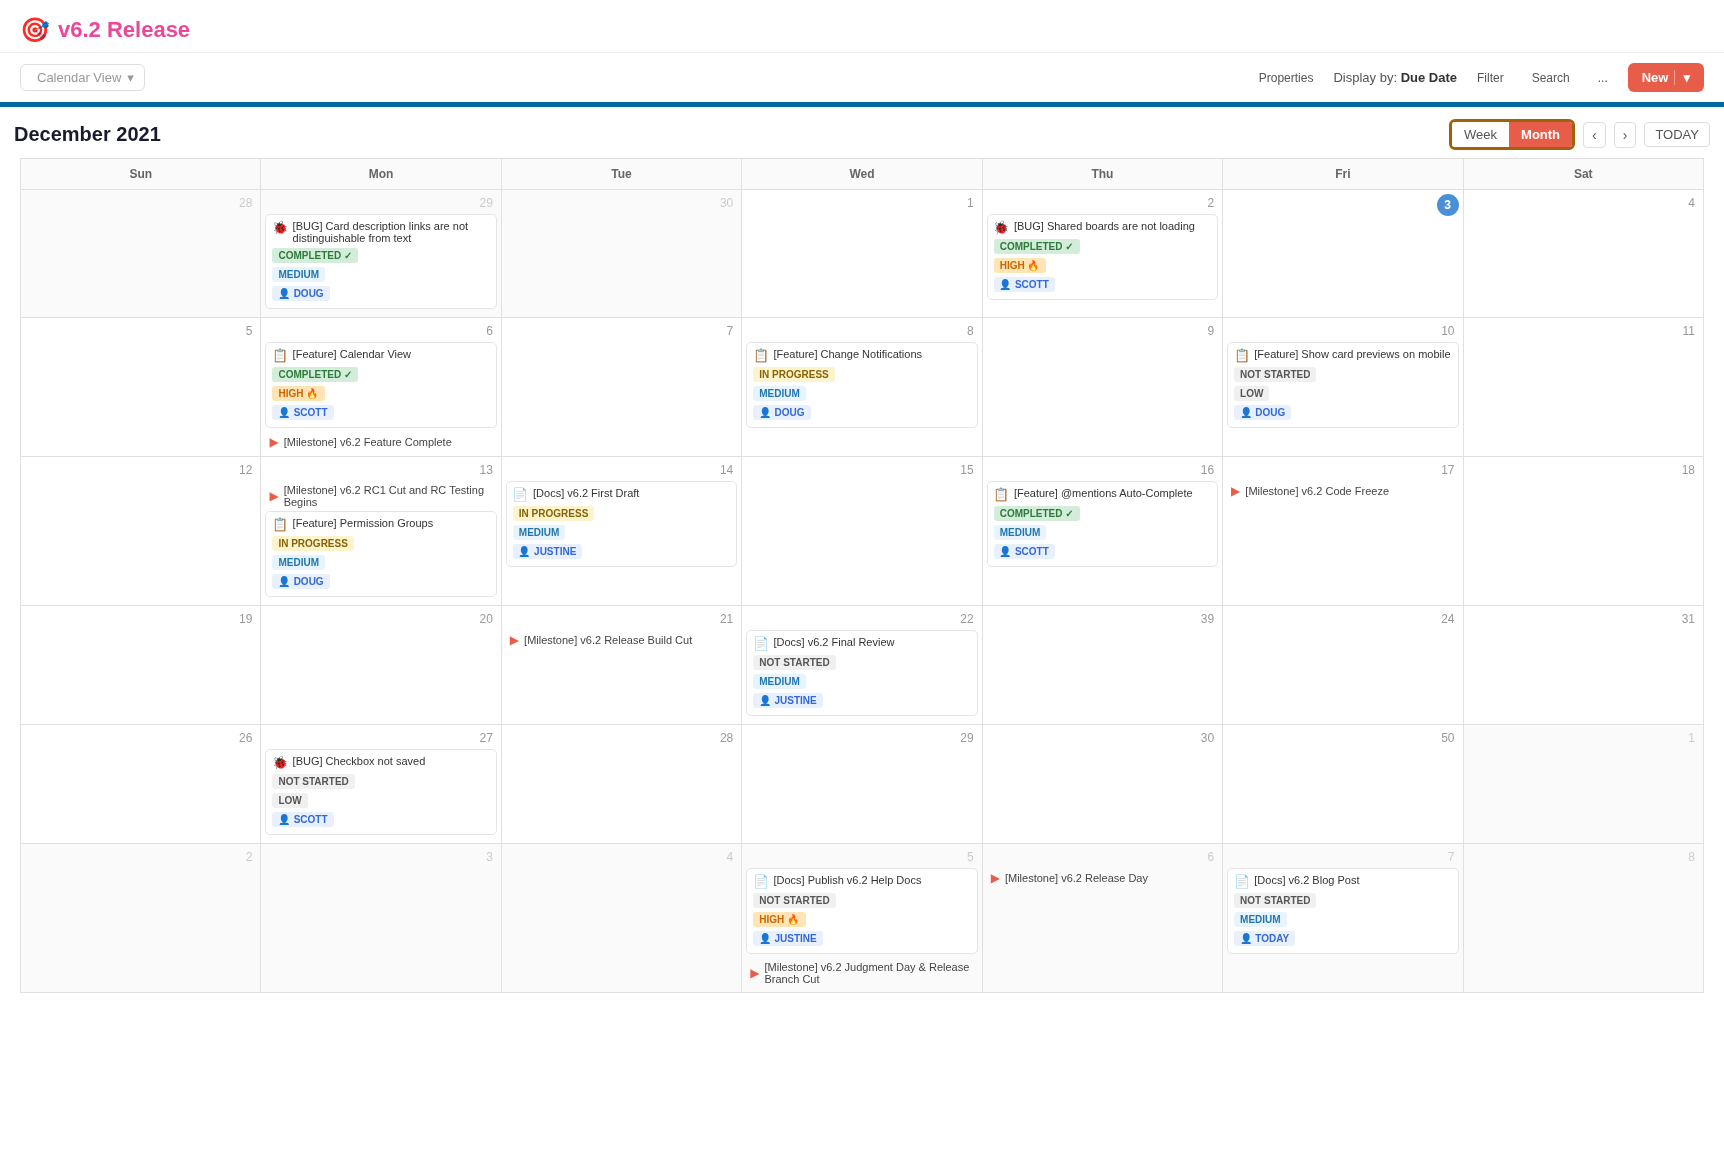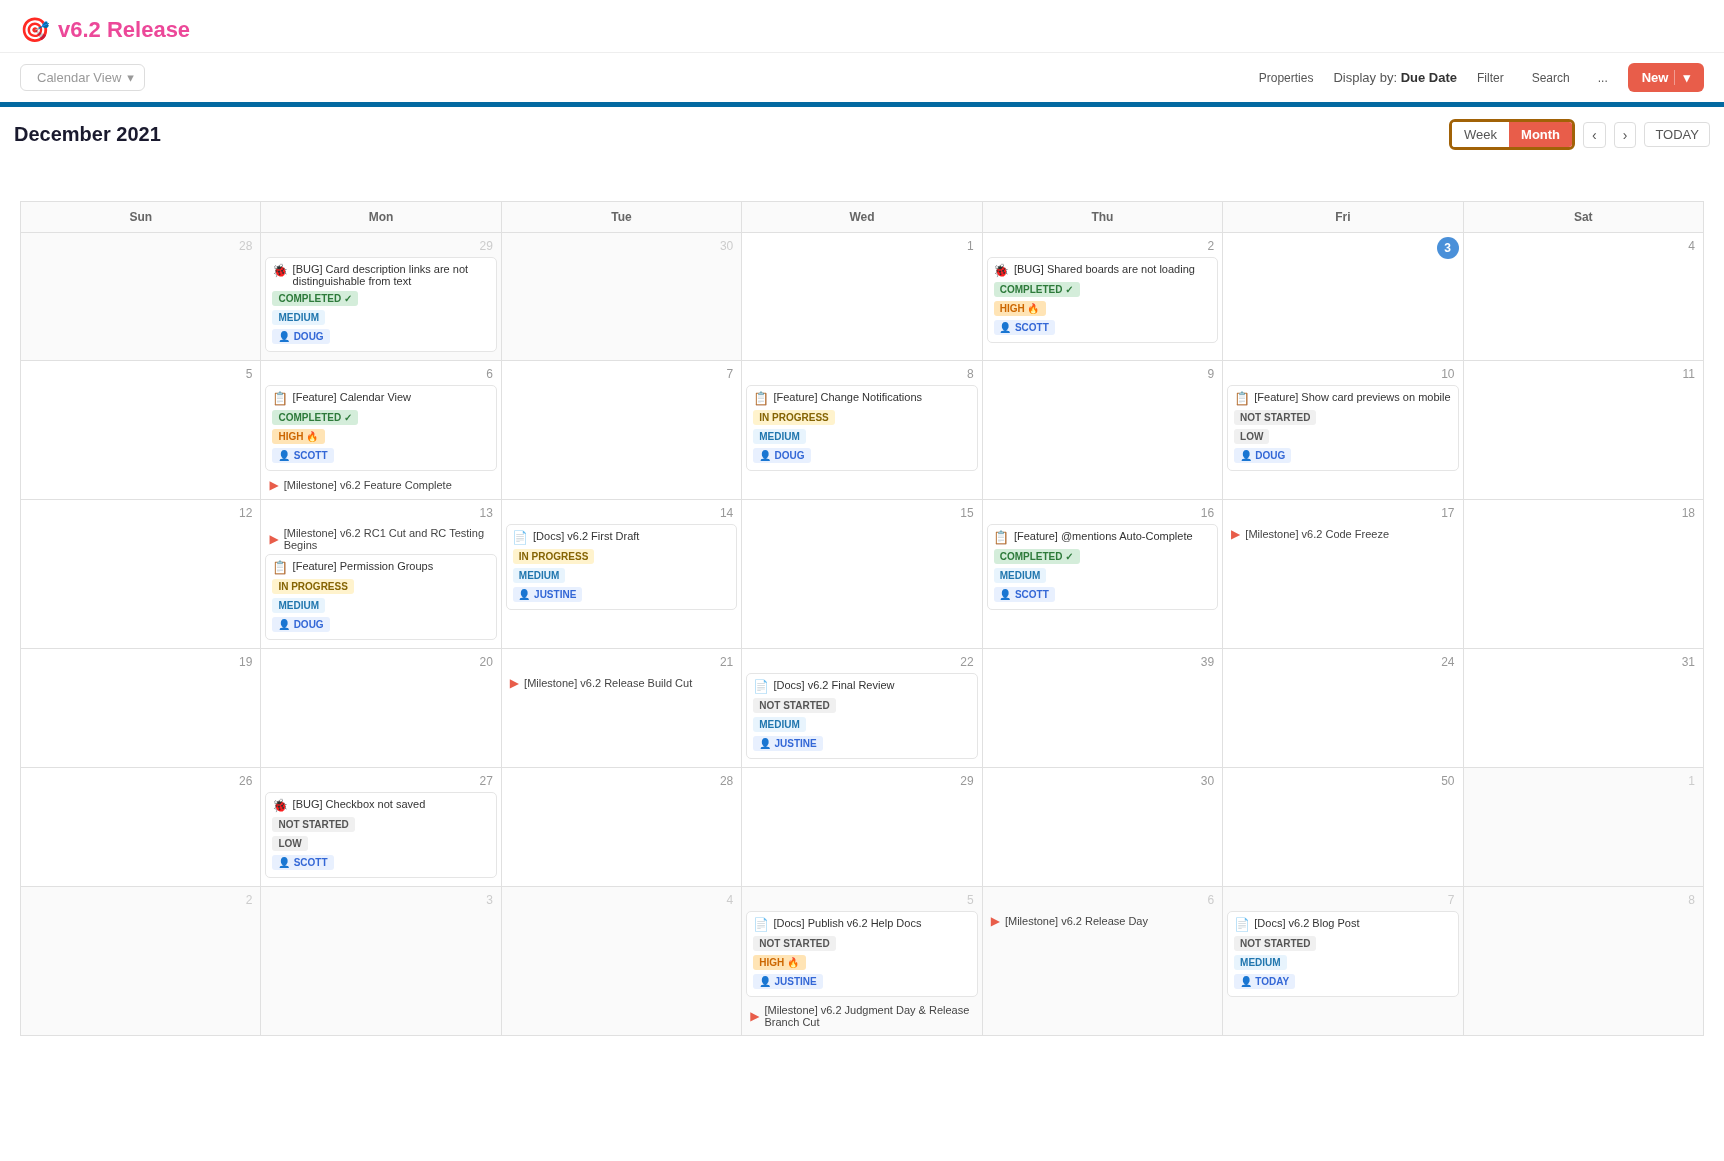--- a/index.html
+++ b/index.html
@@ -22,21 +22,21 @@
     
     .calendar-header { display: flex; align-items: center; padding: 12px 14px 8px; }
     .month-title { font-size: 20px; font-weight: 700; color: #1a1a2e; }
     .cal-nav { margin-left: auto; display: flex; align-items: center; gap: 8px; }
     .view-toggle { display: flex; border-radius: 6px; overflow: hidden; border: 3px solid #a16207; }
     .view-toggle-btn { padding: 5px 12px; font-size: 13px; cursor: pointer; background: #fff; border: none; color: #555; }
     .view-toggle-btn.active { background: #e85d4a; color: #fff; font-weight: 600; }
     .nav-btn { background: none; border: 1px solid #ddd; border-radius: 4px; padding: 4px 8px; cursor: pointer; font-size: 14px; color: #555; }
     .today-btn { background: none; border: 1px solid #ddd; border-radius: 4px; padding: 4px 10px; cursor: pointer; font-size: 13px; color: #555; font-weight: 500; }
     
-    .calendar { width: 100%; border-collapse: collapse; table-layout: fixed; margin-top: 43px; }
+    .calendar { width: 100%; border-collapse: collapse; table-layout: fixed; }
     .calendar th { border: 1px solid #e0e0e0; padding: 8px; text-align: center; font-size: 12px; font-weight: 600; color: #666; background: #fafafa; }
     .calendar td { border: 1px solid #e0e0e0; vertical-align: top; padding: 4px; min-height: 100px; }
     .day-num { text-align: right; font-size: 12px; color: #999; padding: 2px 4px; margin-bottom: 2px; }
     .day-num.today { background: #4a90d9; color: #fff; border-radius: 50%; width: 22px; height: 22px; display: flex; align-items: center; justify-content: center; margin-left: auto; font-weight: 600; }
     .day-num.other-month { color: #ccc; }
     
     .card { background: #fff; border: 1px solid #e5e5e5; border-radius: 5px; padding: 5px 6px; margin-bottom: 4px; font-size: 11px; }
     .card-title { font-size: 11px; font-weight: 500; color: #333; margin-bottom: 4px; display: flex; align-items: flex-start; gap: 4px; }
     .card-icon { font-size: 13px; flex-shrink: 0; }
     

